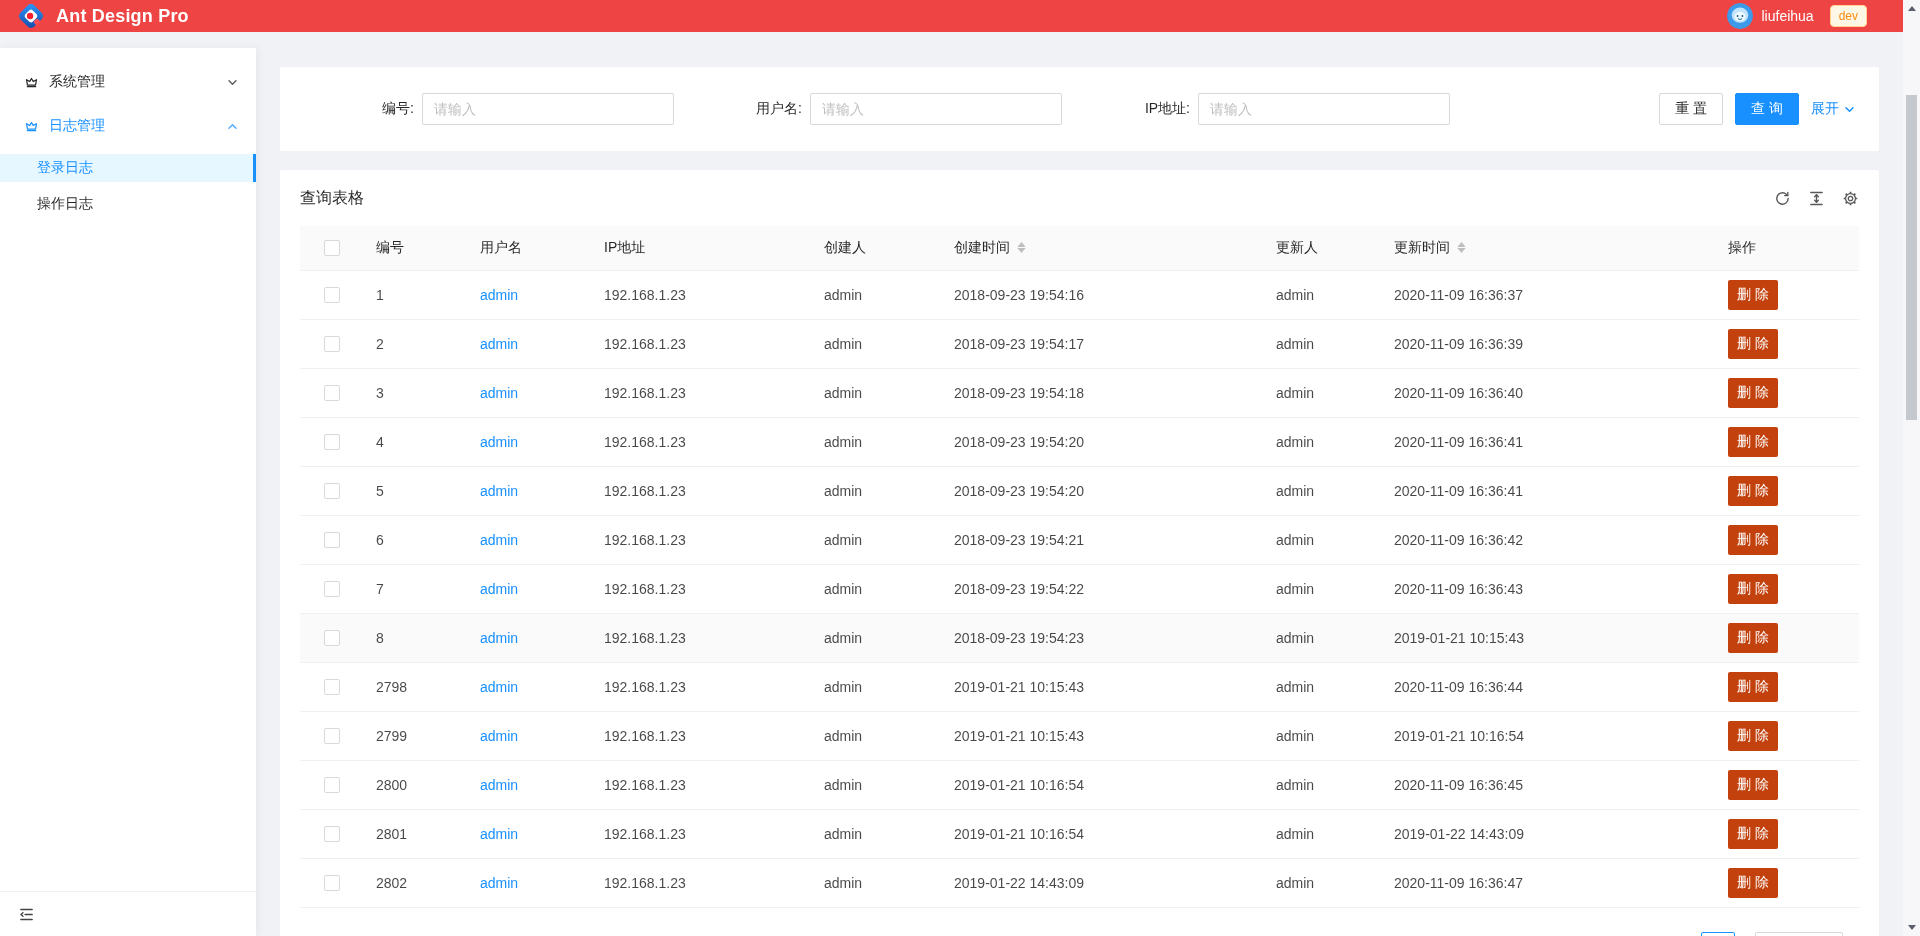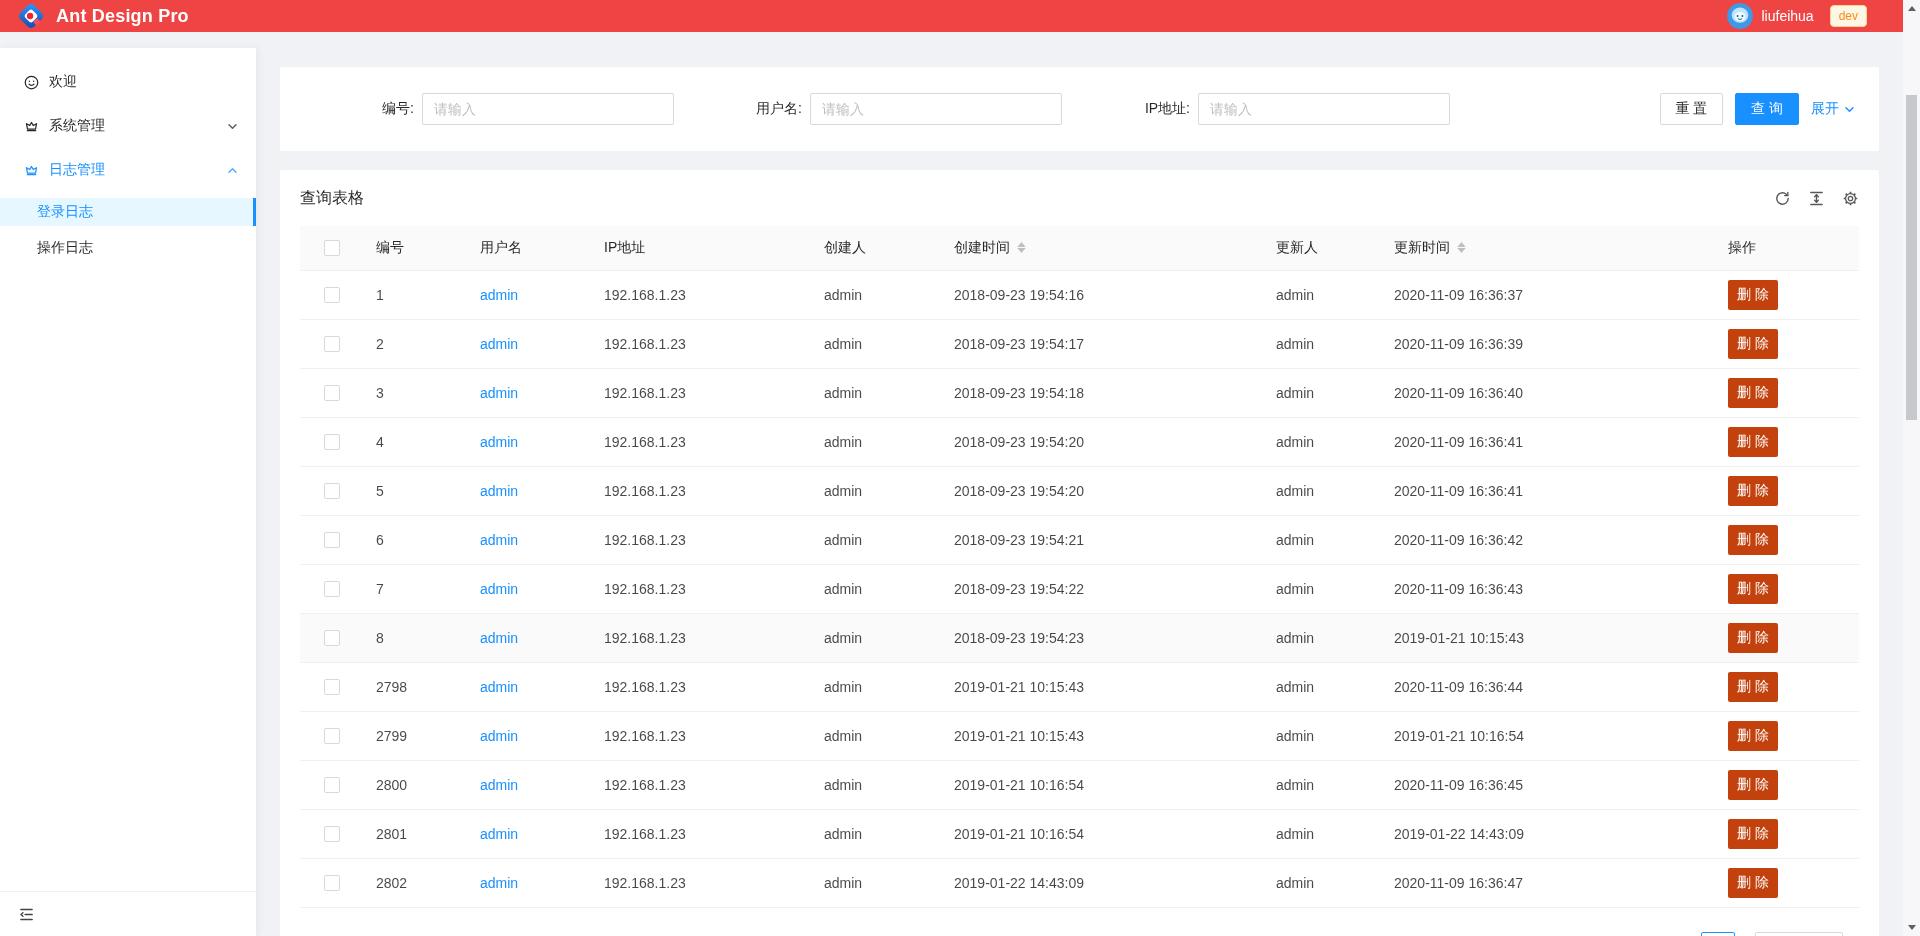--- a/index.html
+++ b/index.html
@@ -33,21 +33,21 @@
   .main { position:absolute; top:48px; left:256px; right:17px; bottom:0; padding:19px 24px 0; overflow:hidden; }
 
   .search-card { background:#fff; height:84px; border-radius:2px; display:flex; align-items:center; padding:0 24px; position:relative; margin-bottom:19px; }
   .form-fields { display:flex; }
   .form-field { width:388px; display:flex; align-items:center; }
   .ff-label { flex:0 0 118px; text-align:right; padding-right:8px; color:rgba(0,0,0,.85); }
   .ff-input { width:252px; height:32px; border:1px solid #d9d9d9; border-radius:2px; padding:0 11px; font-size:14px; color:rgba(0,0,0,.85); outline:none; font-family:inherit; }
   .ff-input::placeholder { color:#bfbfbf; }
   .search-actions { position:absolute; right:24px; top:26px; display:flex; align-items:center; gap:12px; }
   .btn { height:32px; padding:0 15px; border-radius:2px; font-size:14px; cursor:pointer; font-family:inherit; }
-  .btn-default { background:#fff; border:1px solid #d9d9d9; color:rgba(0,0,0,.85);font-family:Liberation Serif, serif; }
+  .btn-default { background:#fff; border:1px solid #d9d9d9; color:rgba(0,0,0,.85); }
   .btn-primary { background:#1890ff; border:1px solid #1890ff; color:#fff; }
   .expand-link { color:#1890ff; display:inline-flex; align-items:center; gap:5px; cursor:pointer; }
 
   
   .table-card { background:#fff; border-radius:2px; min-height:830px; }
   .card-header { height:56px; display:flex; align-items:center; justify-content:space-between; padding:17px 20px; }
   .card-title { font-size:16px; font-weight:500; color:rgba(0,0,0,.85); }
   .toolbar { display:flex; align-items:center; gap:17px; color:#595959; }
   .toolbar-icon { display:inline-flex; cursor:pointer; }
 
@@ -115,31 +115,20 @@
           </svg>
         </span>
         <span class="username">liufeihua</span>
       </div>
       <span class="env-tag">dev</span>
     </div>
   </header>
 
   <aside class="sidebar">
     <nav class="menu" id="sidebar-menu">
-        <div class="menu-item">
-          <span class="mi-icon">
-            <svg width="15" height="15" viewBox="0 0 24 24" fill="none" stroke="currentColor" stroke-width="2">
-              <circle cx="12" cy="12" r="10"></circle>
-              <circle cx="8.6" cy="10" r="1.1" fill="currentColor" stroke="none"></circle>
-              <circle cx="15.4" cy="10" r="1.1" fill="currentColor" stroke="none"></circle>
-              <path d="M8 14.6c1 1.3 2.4 2 4 2s3-.7 4-2" stroke-linecap="round"></path>
-            </svg>
-          </span>
-          <span class="mi-label">欢迎</span>
-        </div>
         <div class="menu-item">
           <span class="mi-icon">
             <svg width="15" height="15" viewBox="0 0 24 24" fill="none" stroke="currentColor" stroke-width="2" stroke-linejoin="round">
               <path d="M4.5 18.5h15M5.5 16L4 7.5l5.2 3L12 5.5l2.8 5 5.2-3L18.5 16z"></path>
             </svg>
           </span>
           <span class="mi-label">系统管理</span>
           <span class="mi-caret">
             <svg width="11" height="11" viewBox="0 0 12 12" fill="none" stroke="currentColor" stroke-width="1.6" stroke-linecap="round" stroke-linejoin="round">
               <path d="M2.2 4.2L6 8l3.8-3.8"></path>

